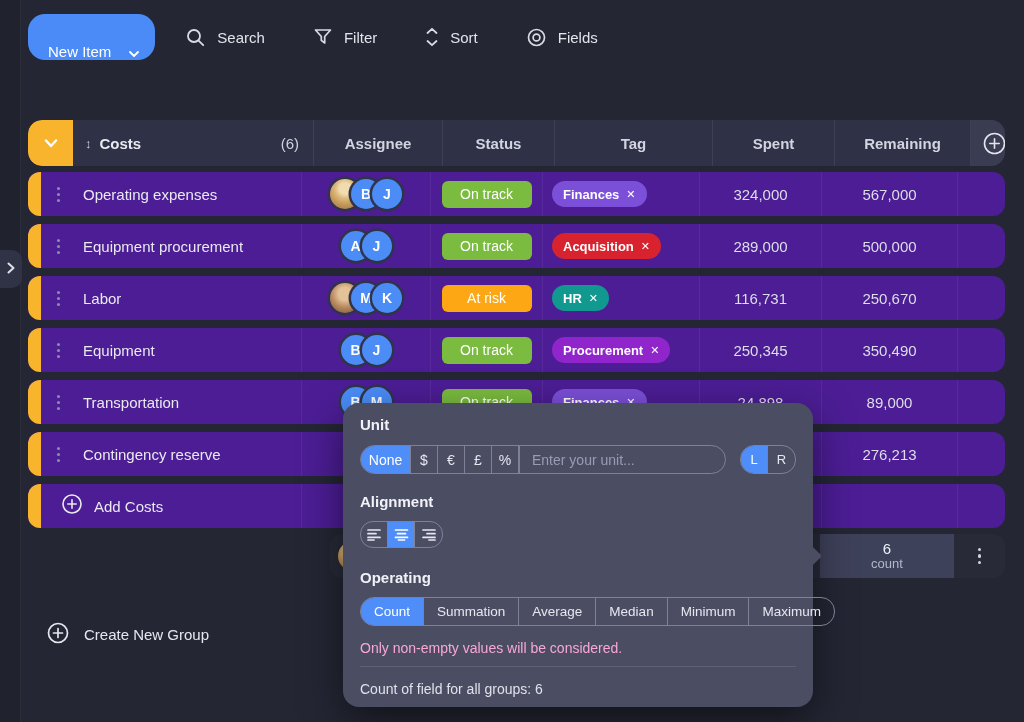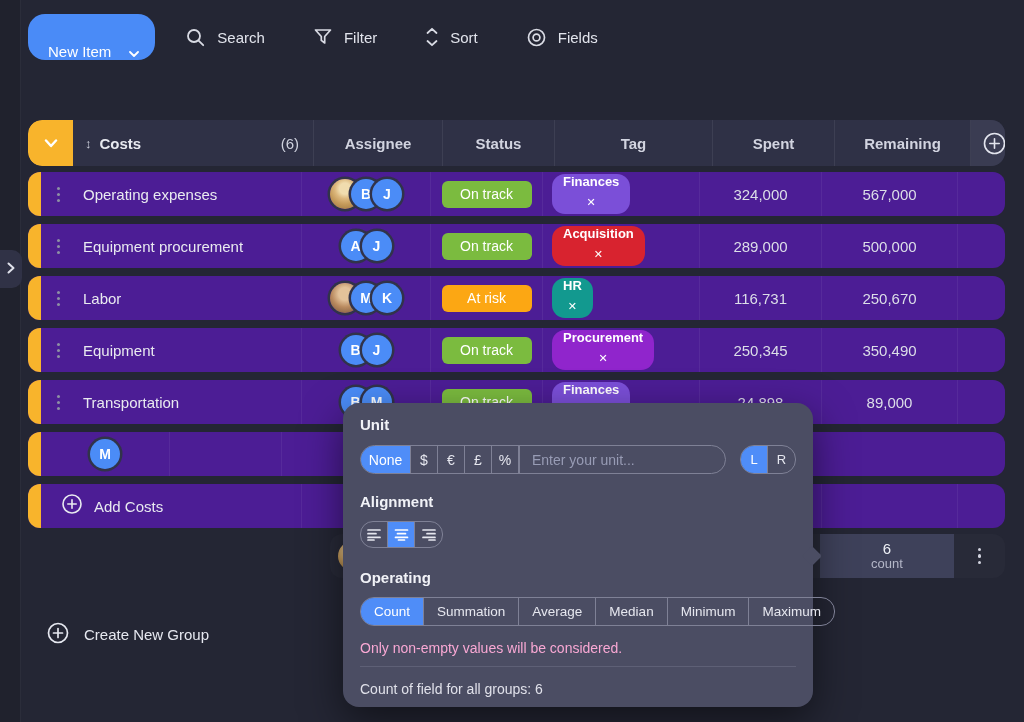--- a/index.html
+++ b/index.html
@@ -57,21 +57,21 @@
   .num{color:#dcdee8;font-size:15px;}
 
   .avatars{display:flex;align-items:center;}
   .avatar{width:30px;height:30px;border-radius:50%;box-shadow:0 0 0 2.5px var(--ring);display:flex;align-items:center;justify-content:center;flex:0 0 30px;}
   .avatar + .avatar{margin-left:-9px;}
   .avatar.letter{background:#4b8cf7;color:#fff;font-size:14px;font-weight:700;}
   .avatar.photo-blonde{background:radial-gradient(circle at 50% 32%,#f0dcae 0 22%,#dcb77c 40%,#c49a5a 62%,#94703d 100%);}
   .avatar.photo-man{background:radial-gradient(circle at 50% 36%,#e3c29a 0 26%,#b98a5f 55%,#6f5138 100%);}
 
   .badge{height:27px;min-width:90px;border-radius:6px;color:#fff;font-size:14px;display:flex;align-items:center;justify-content:center;padding:0 10px;box-sizing:border-box;border:none;cursor:pointer;font-family:inherit;}
-  .tagpill{height:40px;border-radius:13px;color:#fff;font-size:13px;font-weight:700;display:flex;align-items:center;padding:0 11px;gap:7px;border:none;cursor:pointer;font-family:inherit;flex-direction:column;}
+  .tagpill{height:26px;border-radius:13px;color:#fff;font-size:13px;font-weight:700;display:flex;align-items:center;padding:0 11px;gap:7px;border:none;cursor:pointer;font-family:inherit;}
   .tagpill .x{font-size:11px;font-weight:400;}
 
   
   .add-label{color:#e8eaf0;font-size:15px;margin-left:10px;}
   .addplus{margin-left:19px;color:#e8eaf0;}
 
   
   .frow{left:330px;top:534px;width:675px;height:44px;background:#282a38;border-radius:12px;--ring:#282a38;}
   .frow .avatars{position:absolute;left:8px;top:7px;}
   .fcount{position:absolute;left:490px;top:0;width:134px;height:44px;background:#3e415a;display:flex;flex-direction:column;align-items:center;justify-content:center;cursor:pointer;border:none;font-family:inherit;padding:0;}
@@ -363,20 +363,28 @@
           <div class="rcell c-spent">
             <span class="num">24,898</span>
           </div>
           <div class="rcell c-remaining">
             <span class="num">89,000</span>
           </div>
           <div class="rcell c-end"></div>
         </div>
         <div class="row">
           <div class="rstrip"></div>
+          <div class="rname">
+            <button class="rhandle">
+              <i></i>
+              <i></i>
+              <i></i>
+            </button>
+            <span class="txt">Contingency reserve</span>
+          </div>
           <div class="rcell c-assignee">
             <div class="avatars">
               <div class="avatar letter">M</div>
             </div>
           </div>
           <div class="rcell c-status"></div>
           <div class="rcell c-tag"></div>
           <div class="rcell c-spent"></div>
           <div class="rcell c-remaining">
             <span class="num">276,213</span>

